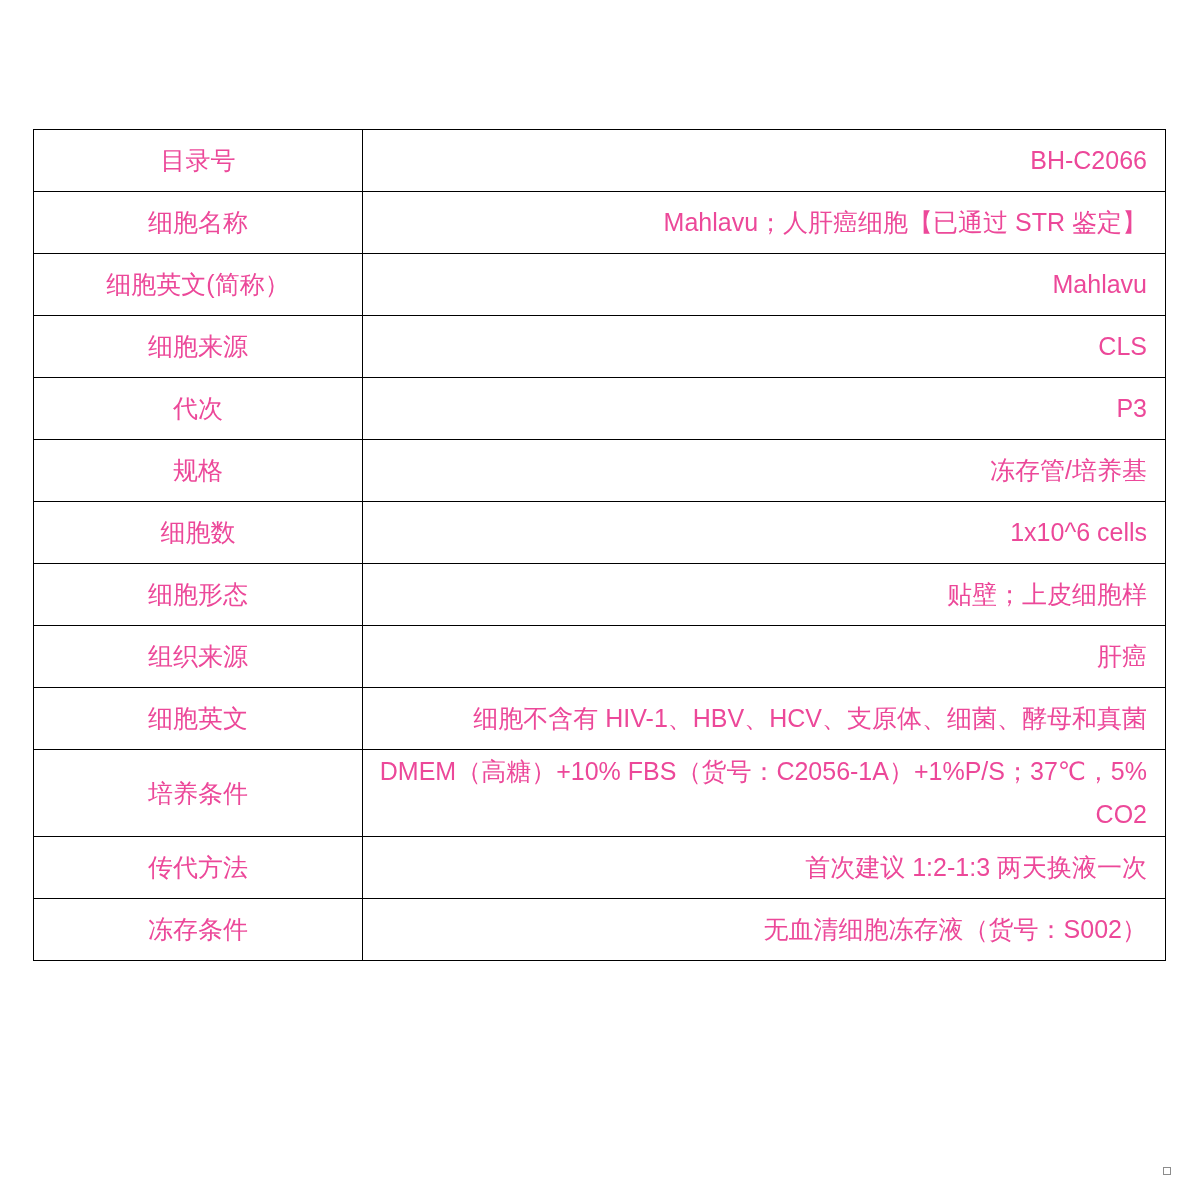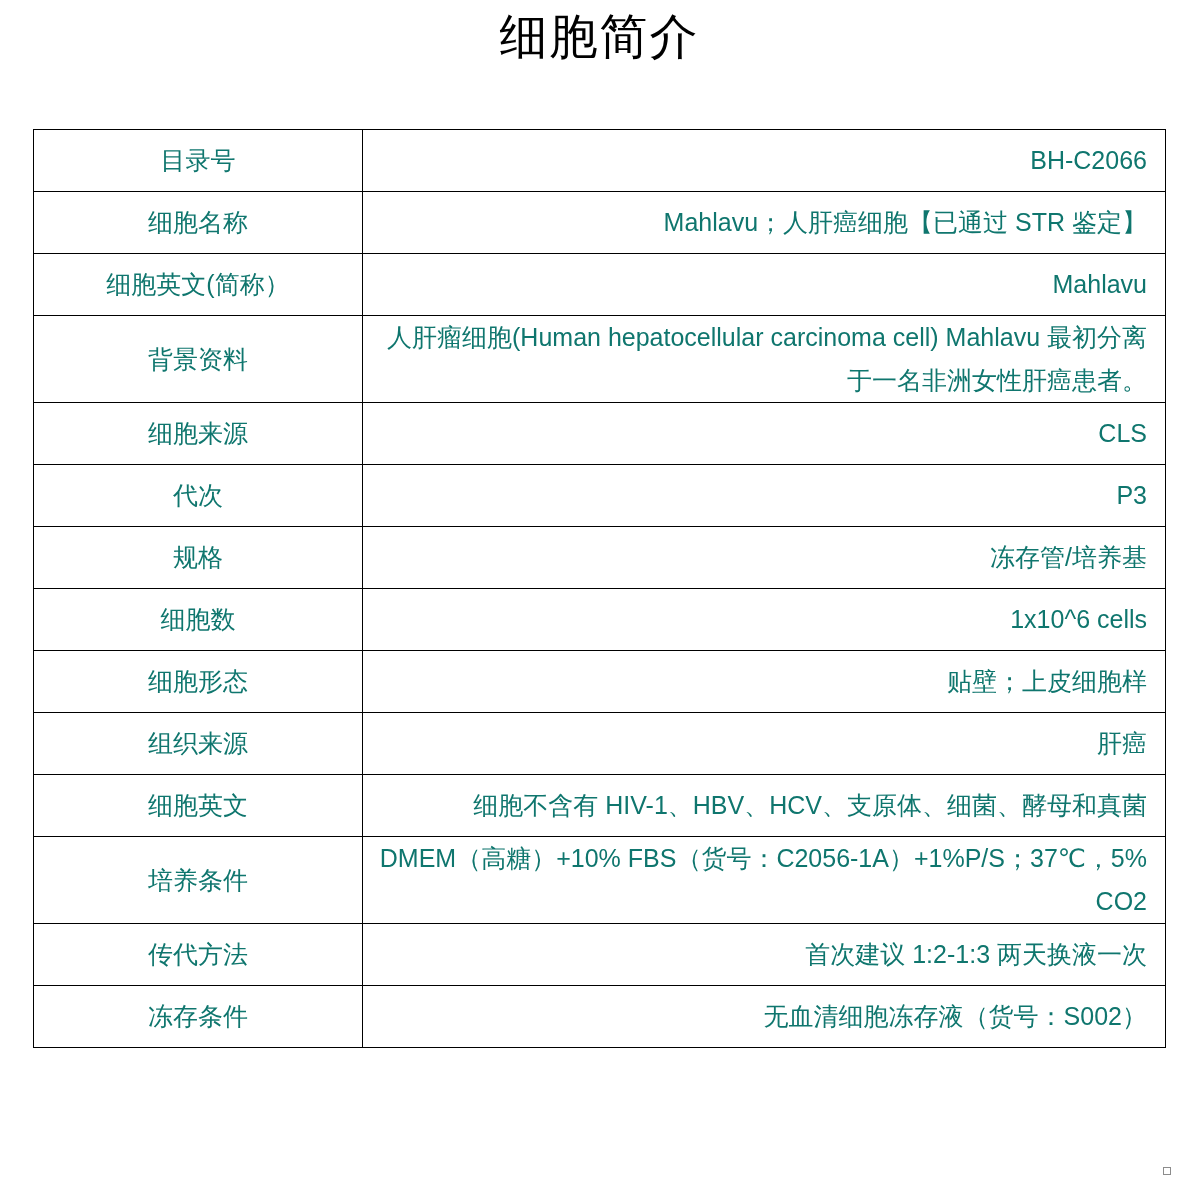--- a/index.html
+++ b/index.html
@@ -32,21 +32,21 @@
   }
   .info-table {
     position: absolute;
     left: 33px;
     top: 129px;
     width: 1132px;
     border-collapse: collapse;
     table-layout: fixed;
     font-size: 25px;
     line-height: 43px;
-    color: #0f766e;
+    color: #ec4899;
   }
   .info-table col.c1 { width: 329px; }
   .info-table col.c2 { width: 803px; }
   .info-table td {
     border: 1px solid #000000;
     vertical-align: middle;
     overflow: hidden;
   }
   .label-cell {
     height: 61px;
@@ -68,43 +68,38 @@
     border: 1px solid #8c8c8c;
     box-sizing: border-box;
     cursor: nwse-resize;
   }
 </style>
 </head>
 <body>
 
 <div class="page">
 
-  <h1 class="title">细胞简介</h1>
 
   <table class="info-table">
     <colgroup>
       <col class="c1">
       <col class="c2">
     </colgroup>
     <tbody id="table-body">
         <tr>
           <td class="label-cell">目录号</td>
           <td class="value-cell">BH-C2066</td>
         </tr>
         <tr>
           <td class="label-cell">细胞名称</td>
           <td class="value-cell">Mahlavu；人肝癌细胞【已通过 STR 鉴定】</td>
         </tr>
         <tr>
           <td class="label-cell">细胞英文(简称）</td>
           <td class="value-cell">Mahlavu</td>
-        </tr>
-        <tr>
-          <td class="label-cell">背景资料</td>
-          <td class="value-cell">人肝瘤细胞(Human hepatocellular carcinoma cell) Mahlavu 最初分离于一名非洲女性肝癌患者。</td>
         </tr>
         <tr>
           <td class="label-cell">细胞来源</td>
           <td class="value-cell">CLS</td>
         </tr>
         <tr>
           <td class="label-cell">代次</td>
           <td class="value-cell">P3</td>
         </tr>
         <tr>

